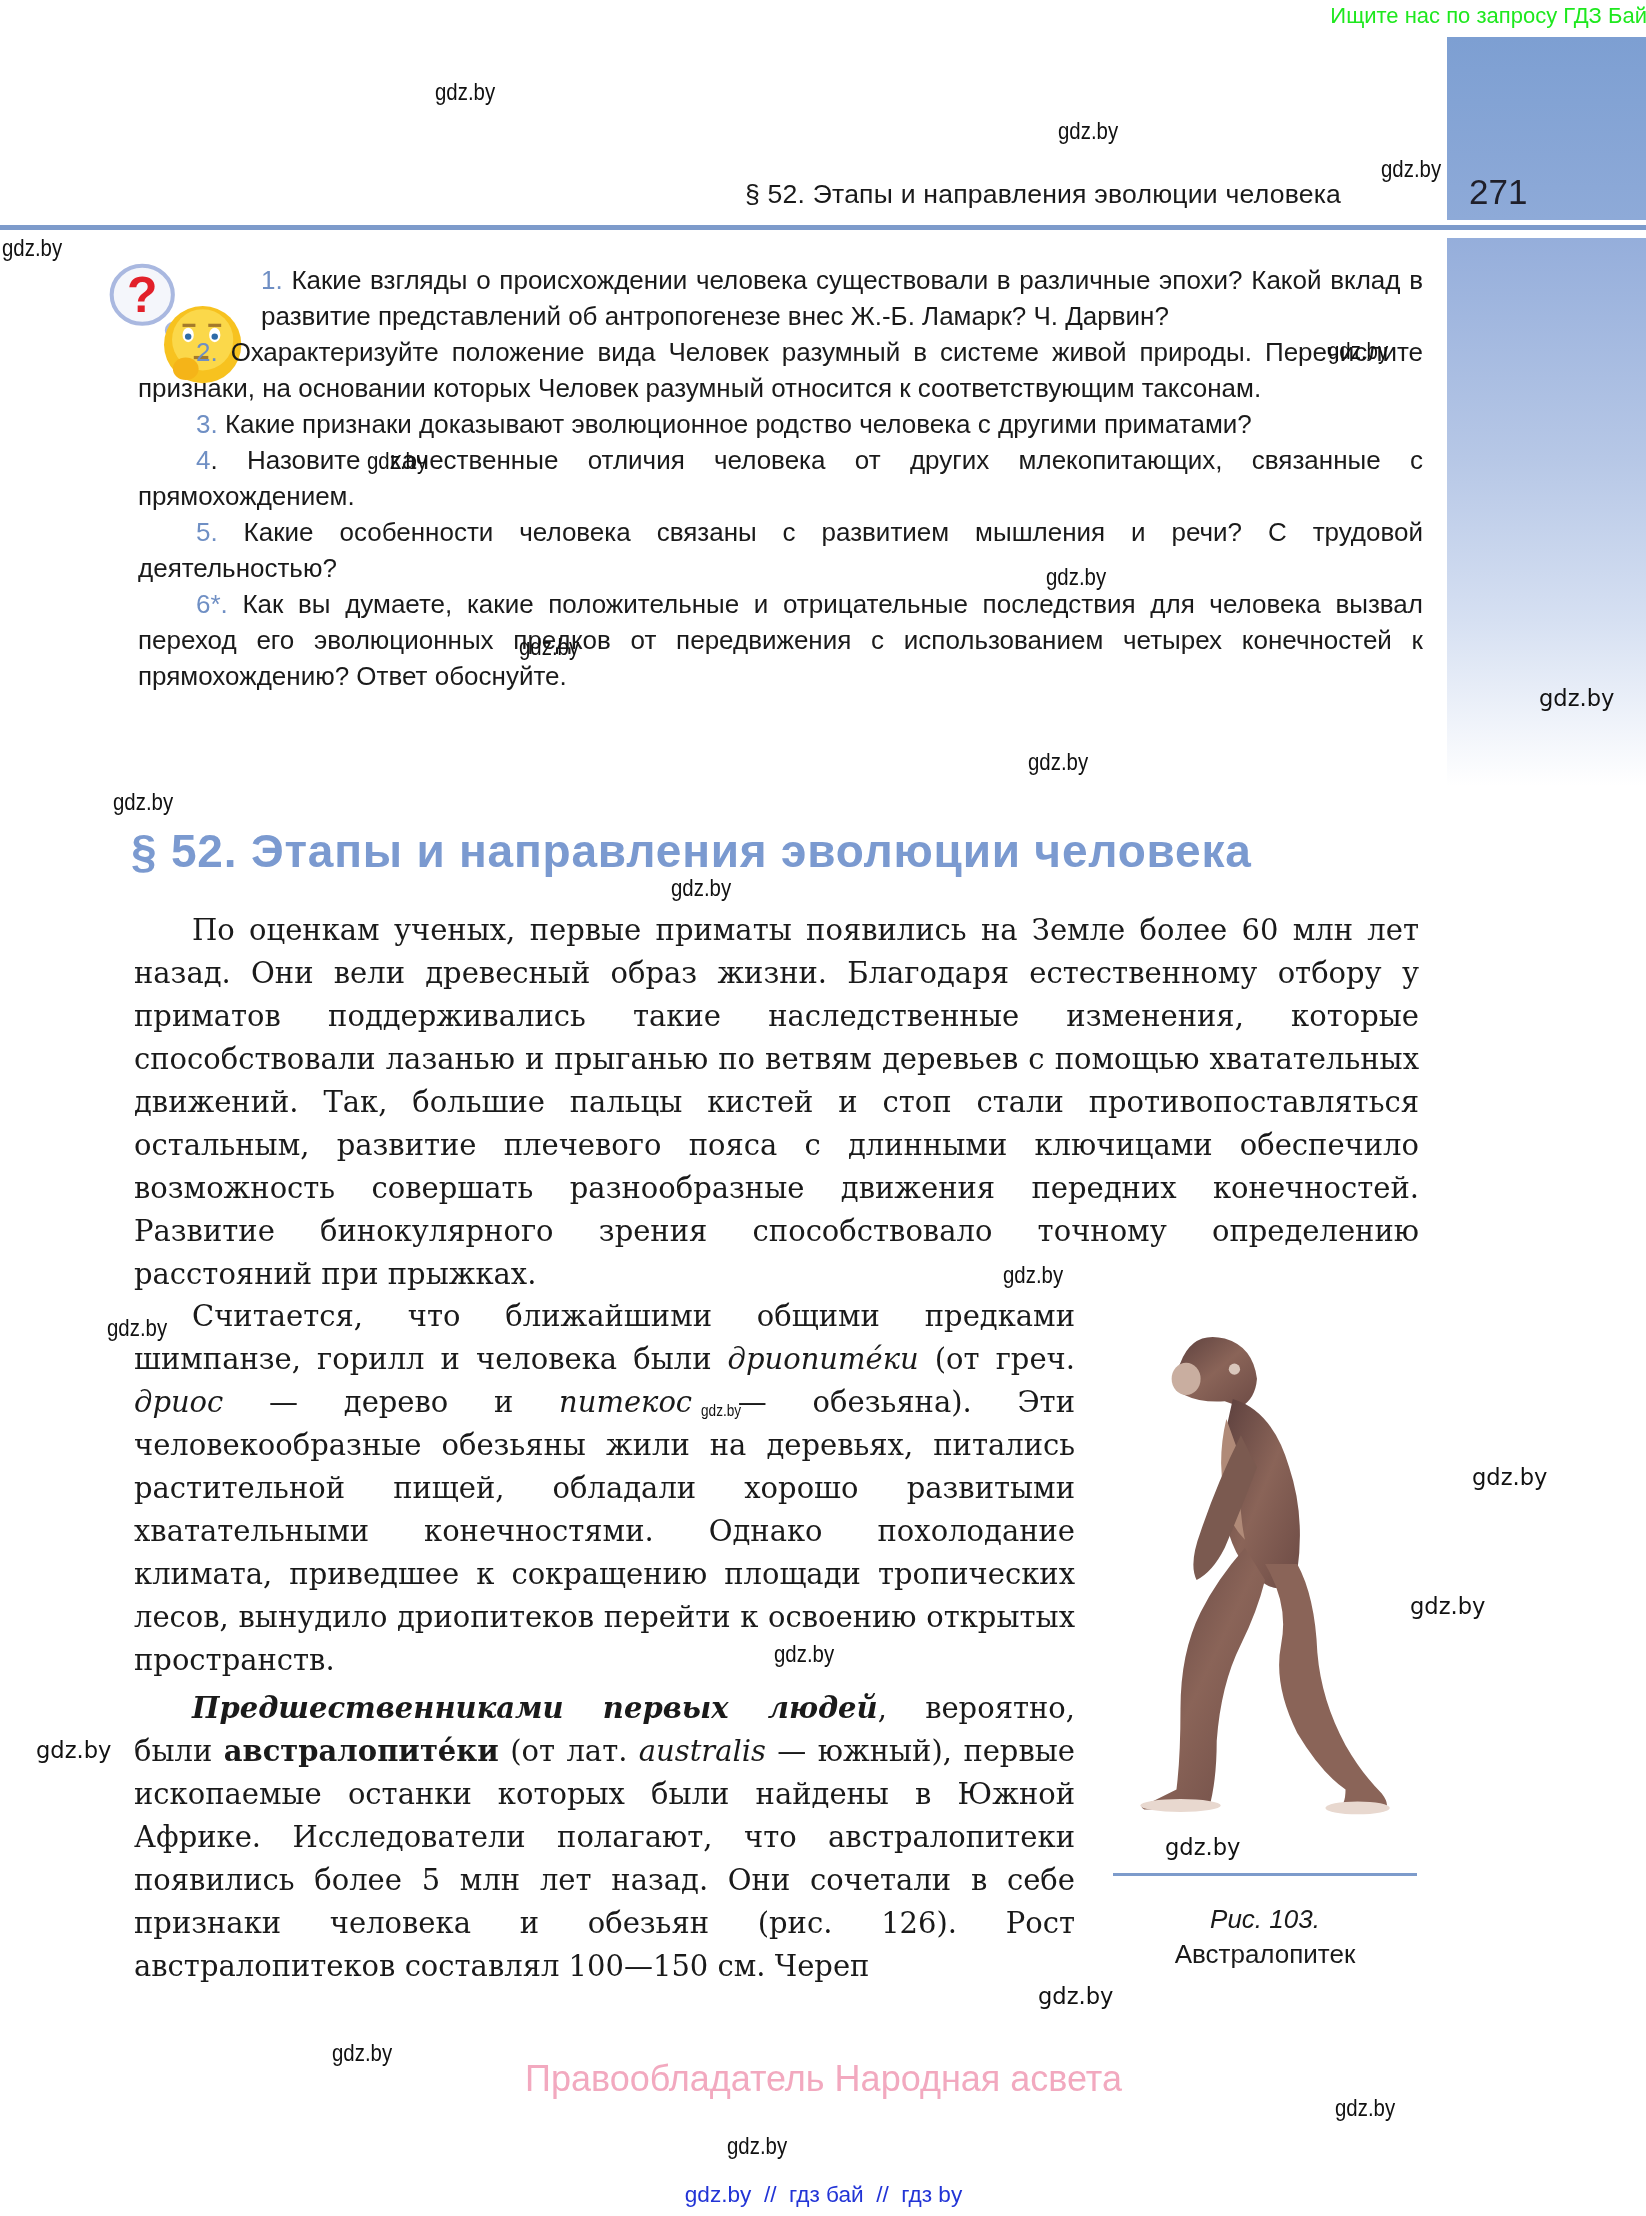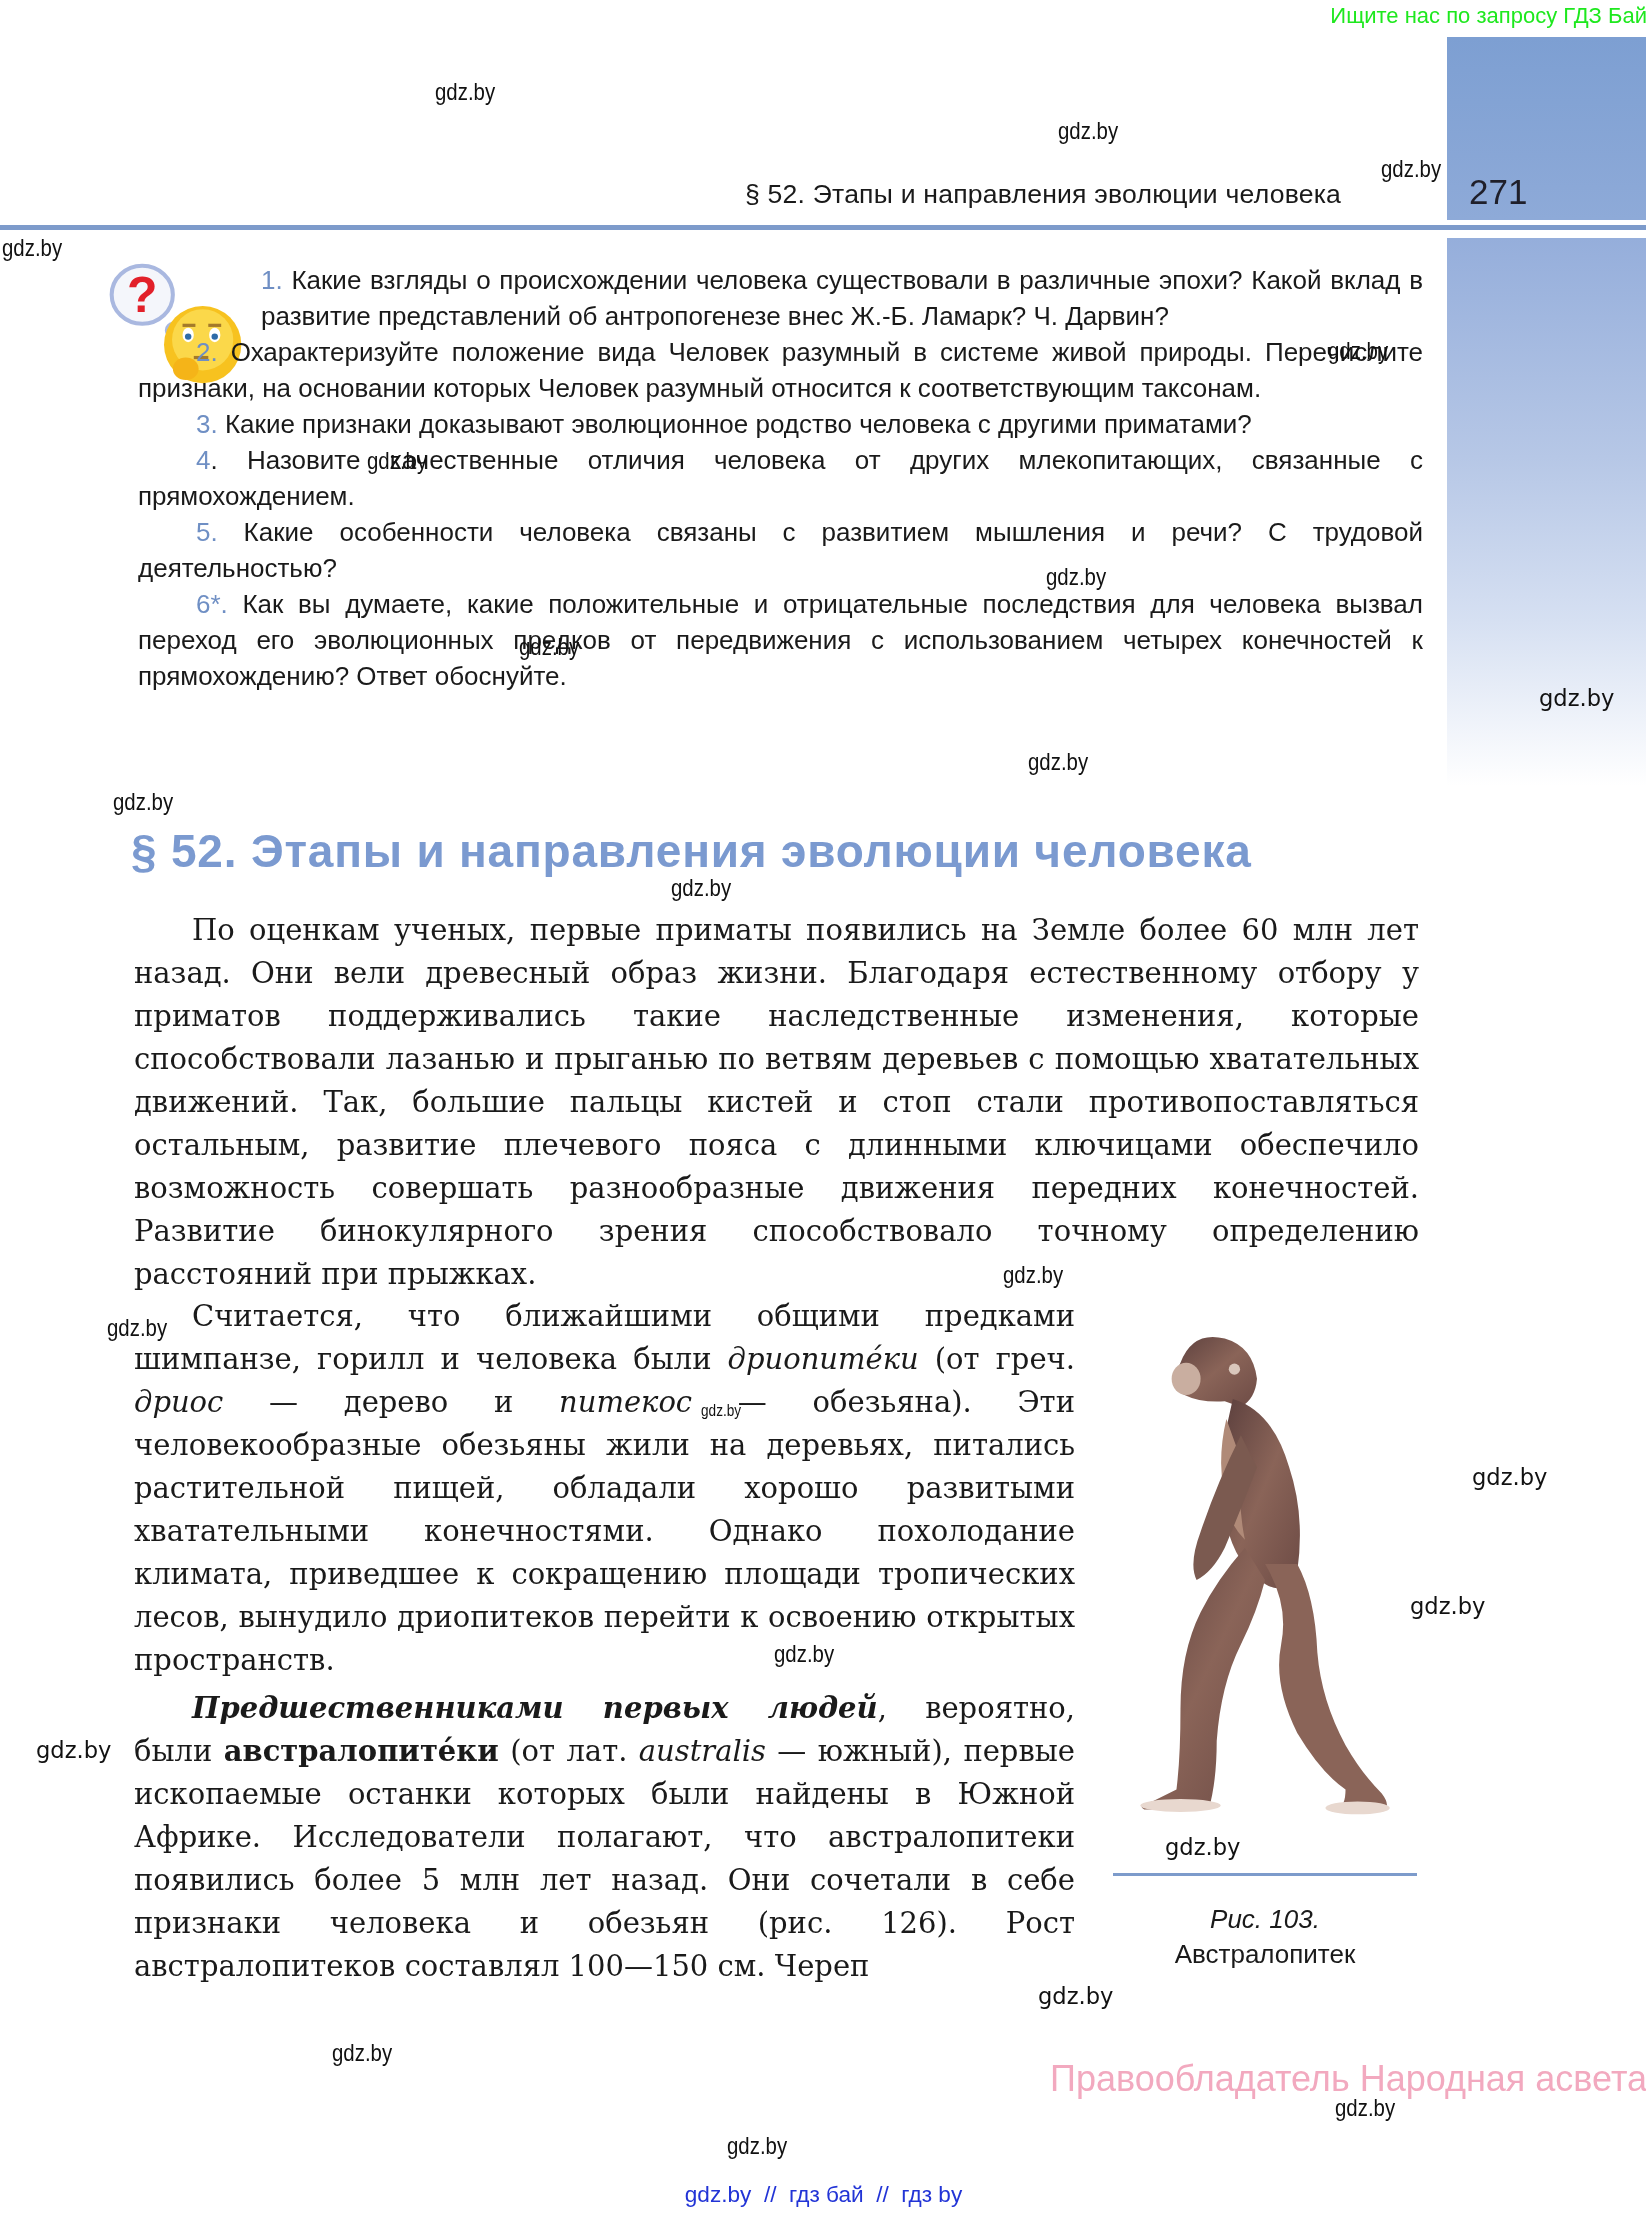--- a/index.html
+++ b/index.html
@@ -21,21 +21,21 @@
   .section-title{left:131px;top:824px;font-size:46px;font-weight:bold;color:#7b9ad0;letter-spacing:0.8px;}
   .body-text{font-family:"DejaVu Serif",serif;font-size:29px;line-height:43px;text-align:justify;color:#1a1a1a;}
   .body-text p{margin:0;text-indent:58px;}
   .b1{left:134px;top:909px;width:1285px;}
   .b2{left:134px;top:1295px;width:941px;}
   .b2 p{text-indent:58px;}
   .figure{left:1104px;top:1306px;width:314px;height:524px;}
   .fig-rule{left:1113px;top:1873px;width:304px;height:3.2px;background:#7d9bcb;}
   .caption{left:1113px;top:1902px;width:304px;text-align:center;font-size:26px;line-height:35px;}
   .caption .c1{font-style:italic;}
-  .copyright{left:0;width:1647px;top:2058px;text-align:right;color:#f2a9bf;font-size:36px;}
+  .copyright{left:0;width:1647px;top:2058px;text-align:center;color:#f2a9bf;font-size:36px;}
   .footer-links{left:0;width:1647px;top:2182px;text-align:center;color:#2234d6;font-size:22.6px;}
 </style>
 </head>
 <body>
 
 <div class="abs top-banner">Ищите нас по запросу ГДЗ Бай</div>
 
 <div class="abs side-top"></div>
 <div class="abs side-bot"></div>
 <div class="abs header-rule"></div>

